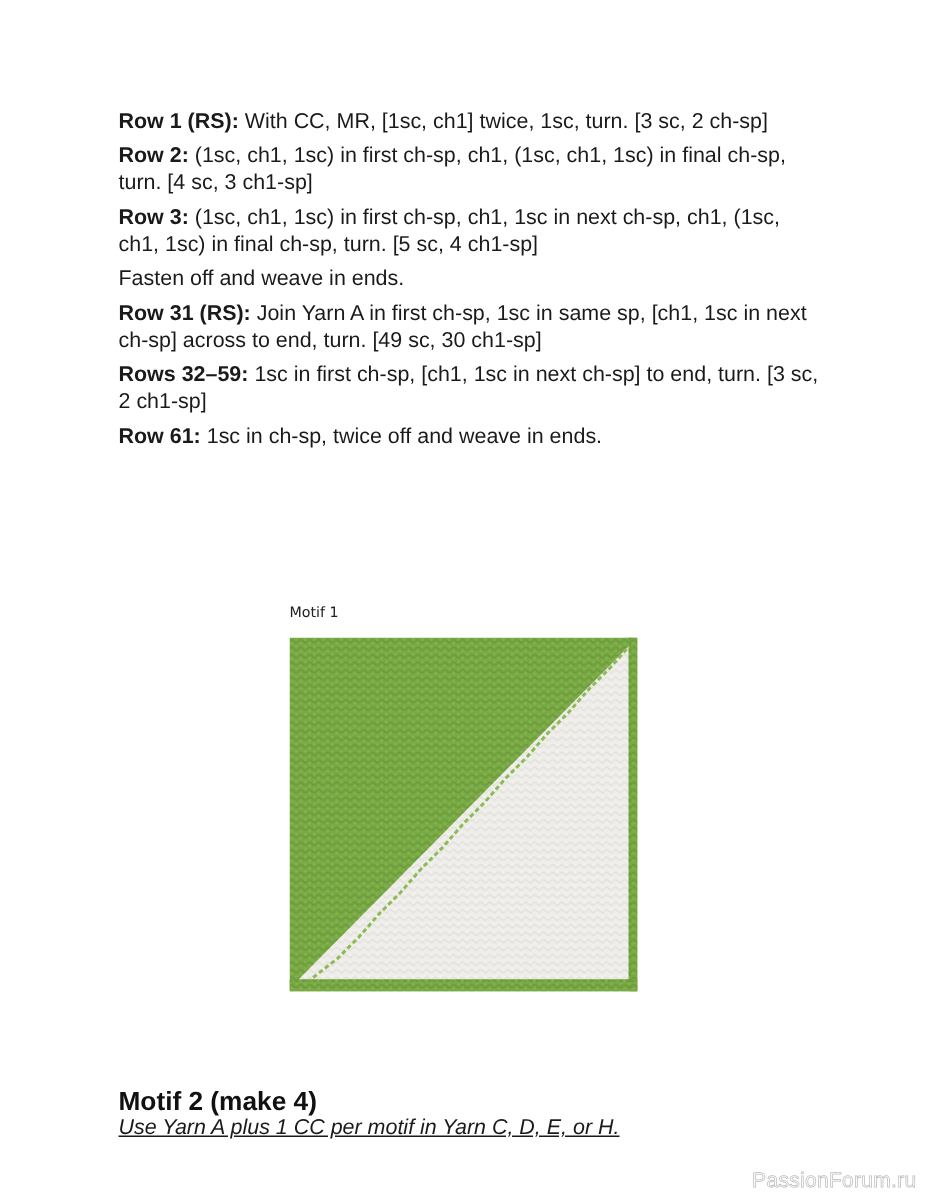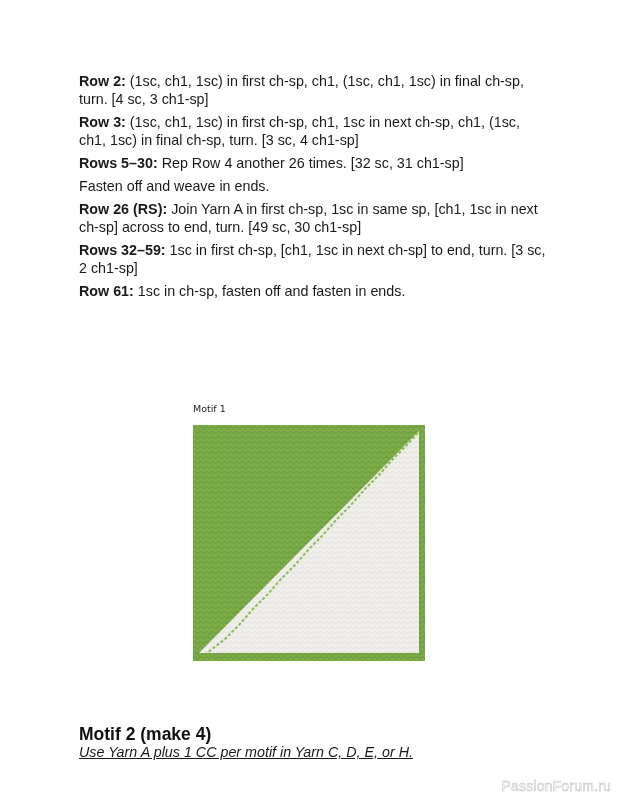--- a/index.html
+++ b/index.html
@@ -71,27 +71,27 @@
       font-size: 14px;
       color: #ffffff;
       -webkit-text-stroke: 0.5px #bdbdbd;
       letter-spacing: 0.2px;
     }
   </style>
 </head>
 <body>
 
 <div class="instructions">
+  <p class="instr-row"><span class="lbl">Row 1 (RS):</span><span> With CC, MR, [1sc, ch1] twice, 1sc, turn. [3 sc, 2 ch-sp]</span></p>
   <p class="instr-row"><span class="lbl">Row 2:</span><span> (1sc, ch1, 1sc) in first ch-sp, ch1, (1sc, ch1, 1sc) in final ch-sp, turn. [4 sc, 3 ch1-sp]</span></p>
-  <p class="instr-row"><span class="lbl">Row 3:</span><span> (1sc, ch1, 1sc) in first ch-sp, ch1, 1sc in next ch-sp, ch1, (1sc, ch1, 1sc) in final ch-sp, turn. [3 sc, 4 ch1-sp]</span></p>
-  <p class="instr-row"><span class="lbl">Rows 5–30:</span><span> Rep Row 4 another 26 times. [32 sc, 31 ch1-sp]</span></p>
+  <p class="instr-row"><span class="lbl">Row 3:</span><span> (1sc, ch1, 1sc) in first ch-sp, ch1, 1sc in next ch-sp, ch1, (1sc, ch1, 1sc) in final ch-sp, turn. [5 sc, 4 ch1-sp]</span></p>
   <p class="instr-row"><span class="lbl"></span><span>Fasten off and weave in ends.</span></p>
-  <p class="instr-row"><span class="lbl">Row 26 (RS):</span><span> Join Yarn A in first ch-sp, 1sc in same sp, [ch1, 1sc in next ch-sp] across to end, turn. [49 sc, 30 ch1-sp]</span></p>
+  <p class="instr-row"><span class="lbl">Row 31 (RS):</span><span> Join Yarn A in first ch-sp, 1sc in same sp, [ch1, 1sc in next ch-sp] across to end, turn. [49 sc, 30 ch1-sp]</span></p>
   <p class="instr-row"><span class="lbl">Rows 32–59:</span><span> 1sc in first ch-sp, [ch1, 1sc in next ch-sp] to end, turn. [3 sc, 2 ch1-sp]</span></p>
-  <p class="instr-row"><span class="lbl">Row 61:</span><span> 1sc in ch-sp, fasten off and fasten in ends.</span></p>
+  <p class="instr-row"><span class="lbl">Row 61:</span><span> 1sc in ch-sp, twice off and weave in ends.</span></p>
 </div>
 
 <div class="fig-caption">Motif 1</div>
 
 <div class="motif-photo">
   <svg width="232" height="236" viewBox="0 0 232 236" xmlns="http://www.w3.org/2000/svg">
     <defs>
       <pattern id="knitG" width="6" height="5" patternUnits="userSpaceOnUse">
         <rect width="6" height="5" fill="#7aaa45"></rect>
         <path d="M0 2.5 Q1.5 0.5 3 2.5 T6 2.5" stroke="#6a9a3a" stroke-width="1" fill="none"></path>

